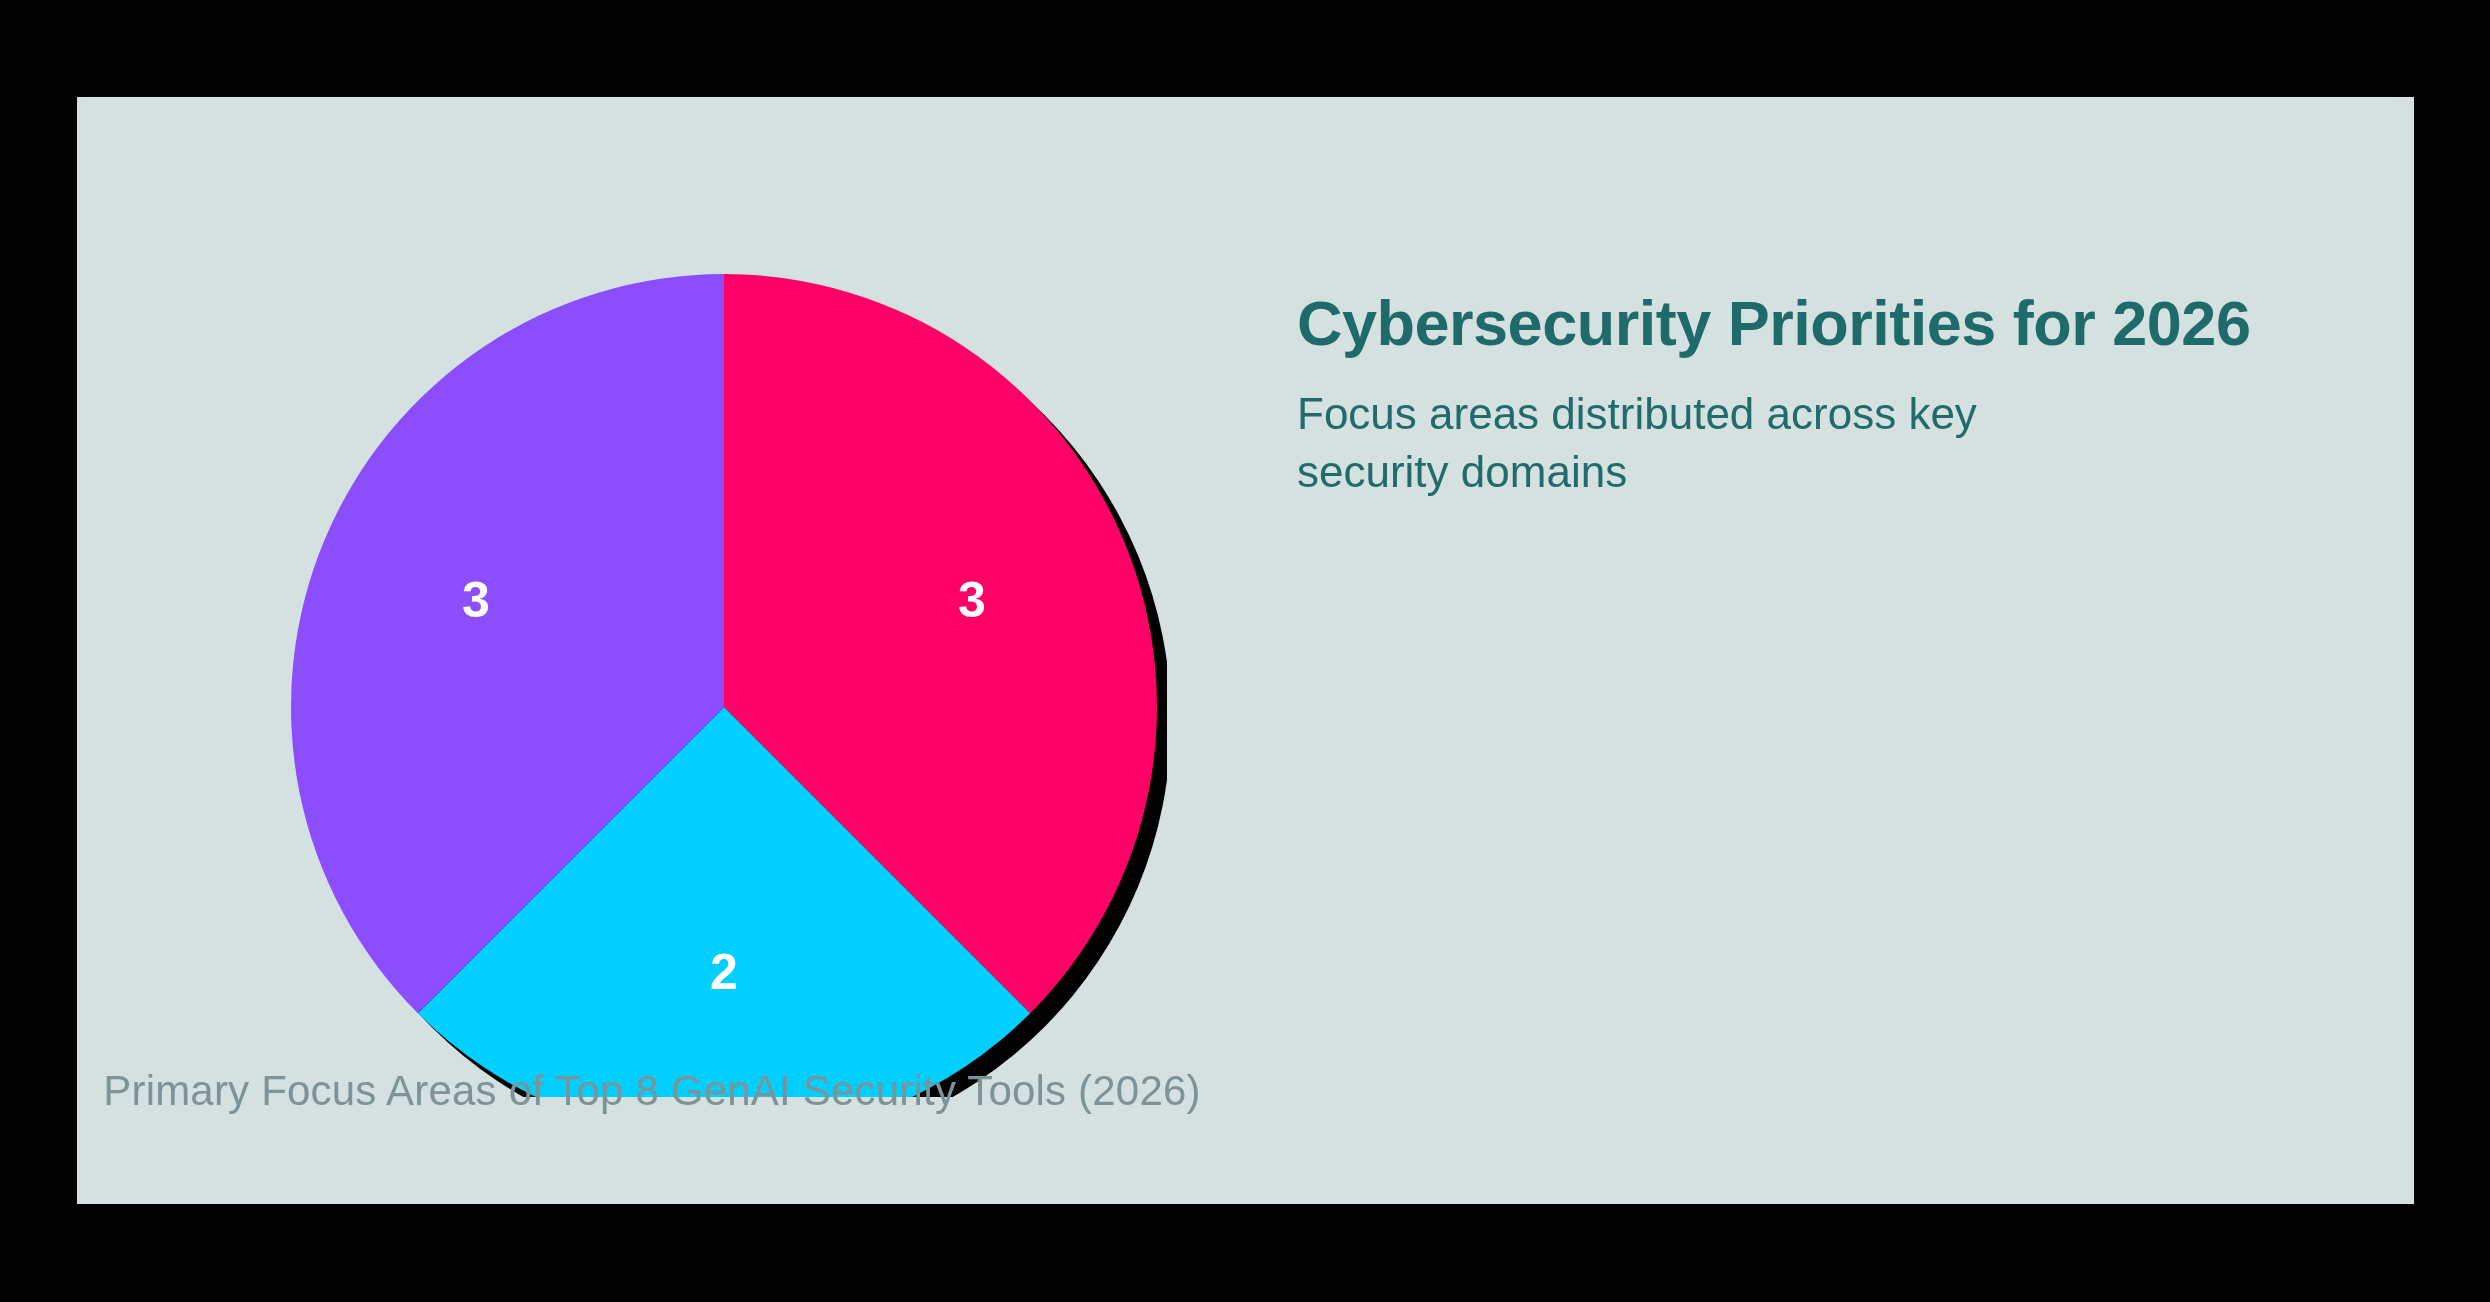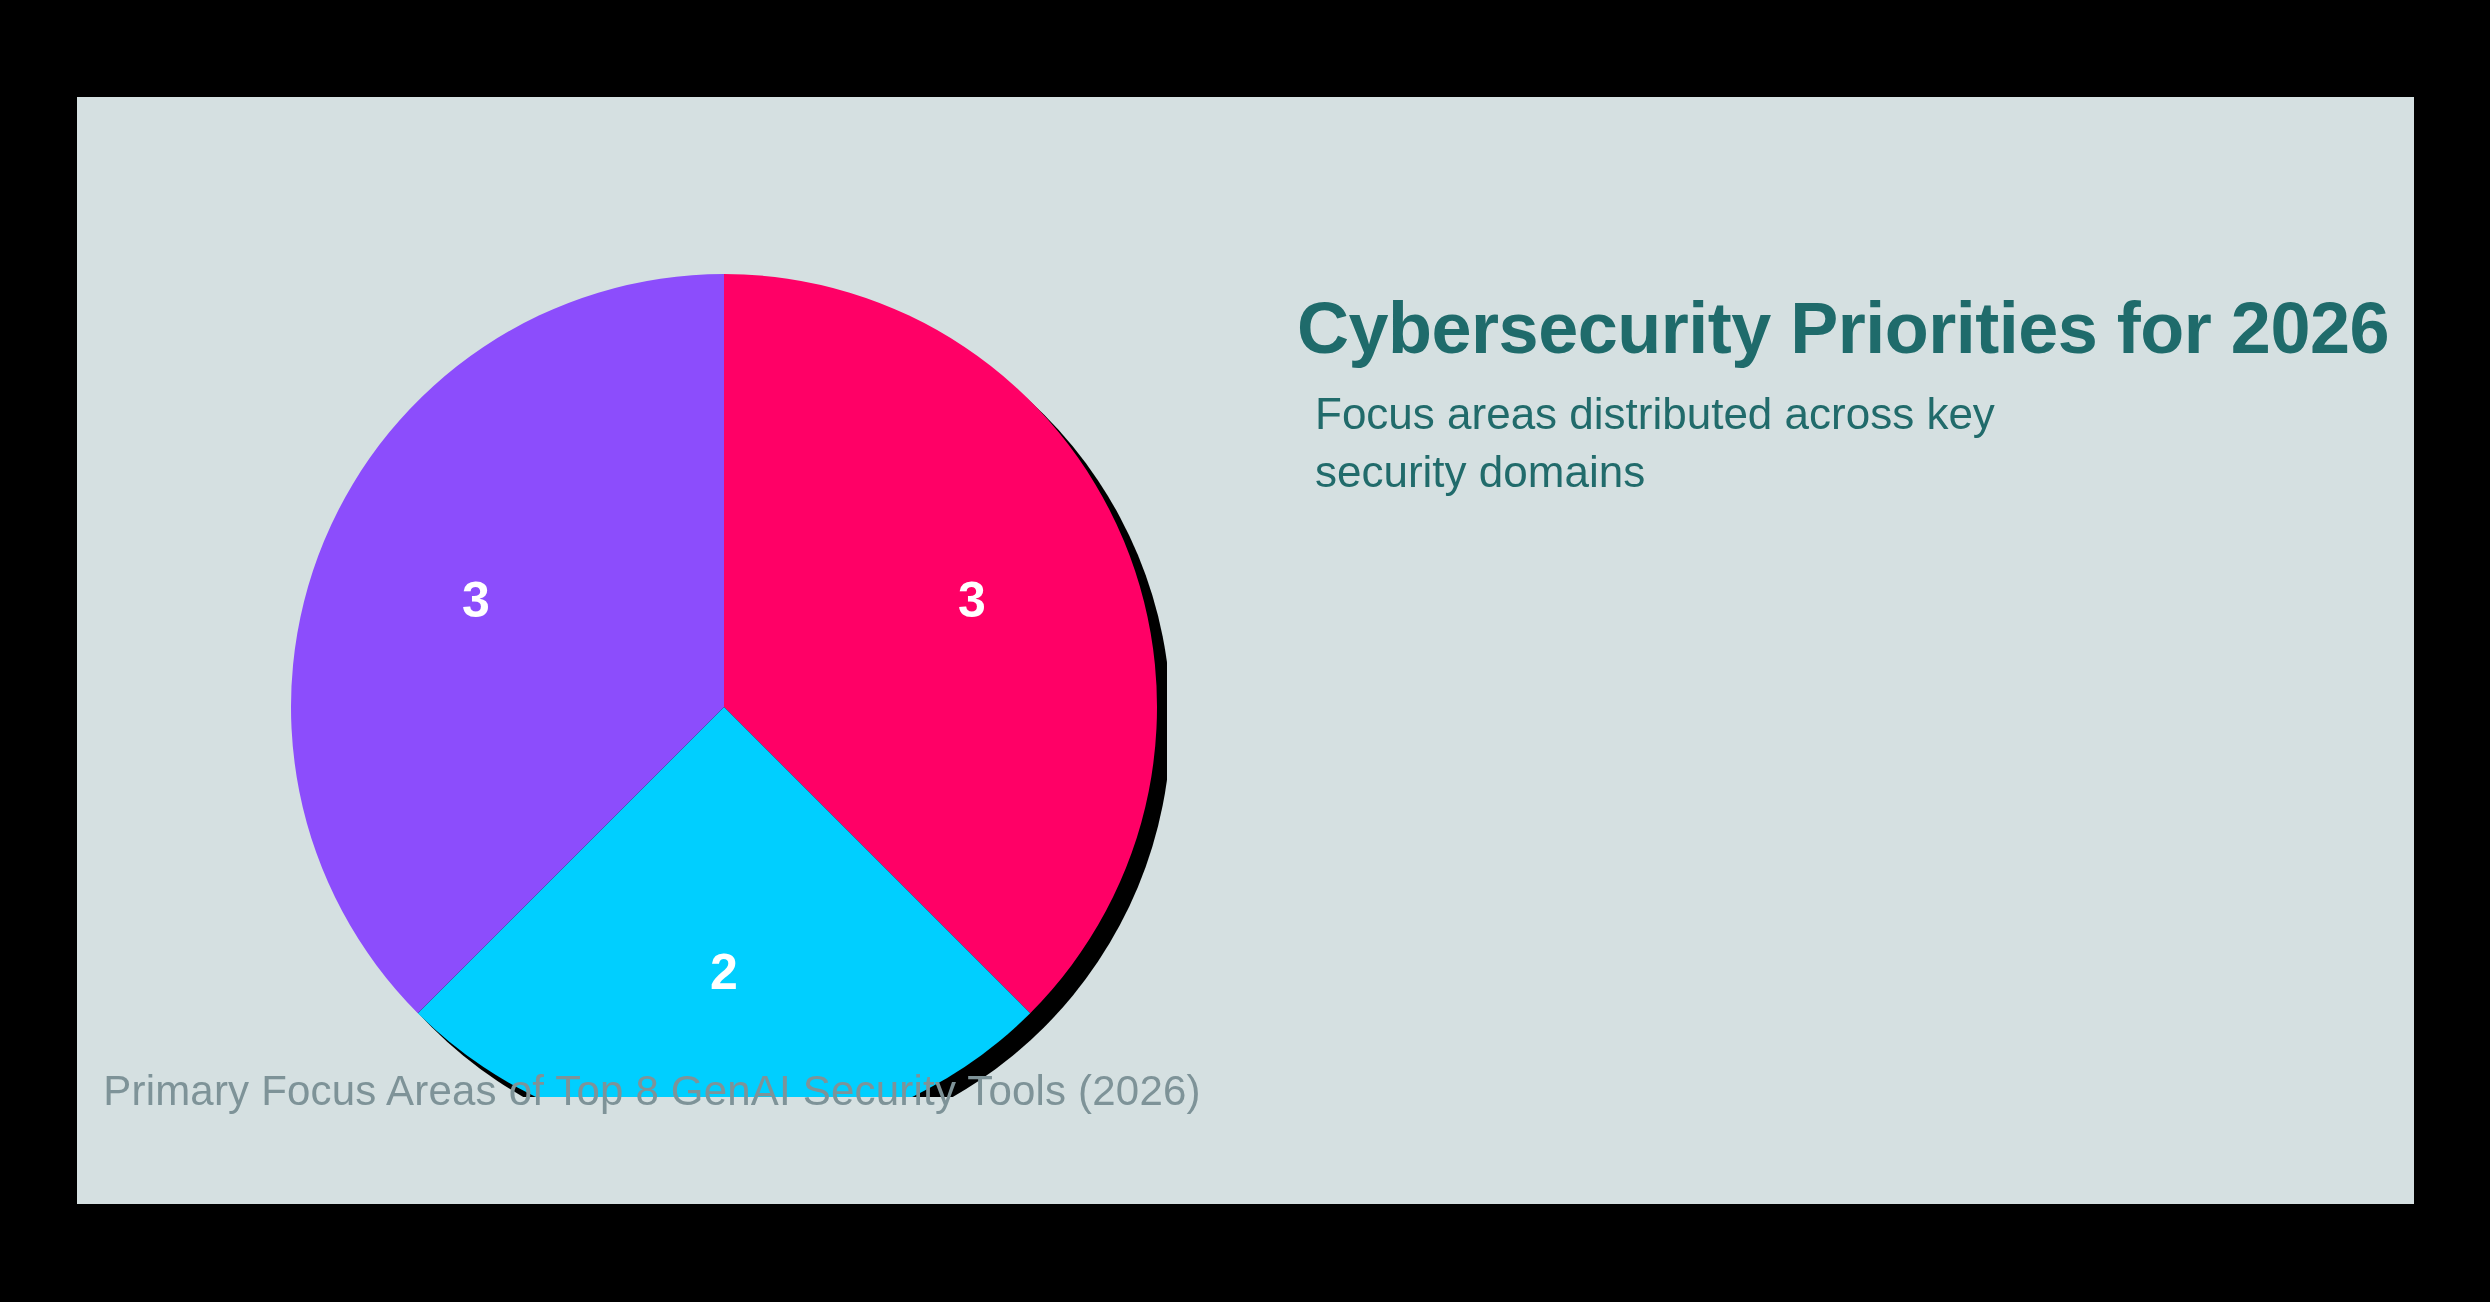--- a/index.html
+++ b/index.html
@@ -77,30 +77,30 @@
     left: 1175px;
     top: 0px;
     width: 1160px;
     height: 1107px;
   }
 
   #chart-title {
     position: absolute;
     left: 45px;
     top: 190px;
-    font-size: 72px;
+    font-size: 63px;
     font-weight: bold;
     color: #1f6b6b;
     letter-spacing: -0.5px;
     white-space: nowrap;
   }
 
   #chart-subtitle {
     position: absolute;
-    left: 63px;
+    left: 45px;
     top: 288px;
     width: 680px;
     font-size: 44px;
     font-weight: 400;
     line-height: 1.32;
     color: #216b6b;
   }
 
   #legend {
     position: absolute;

